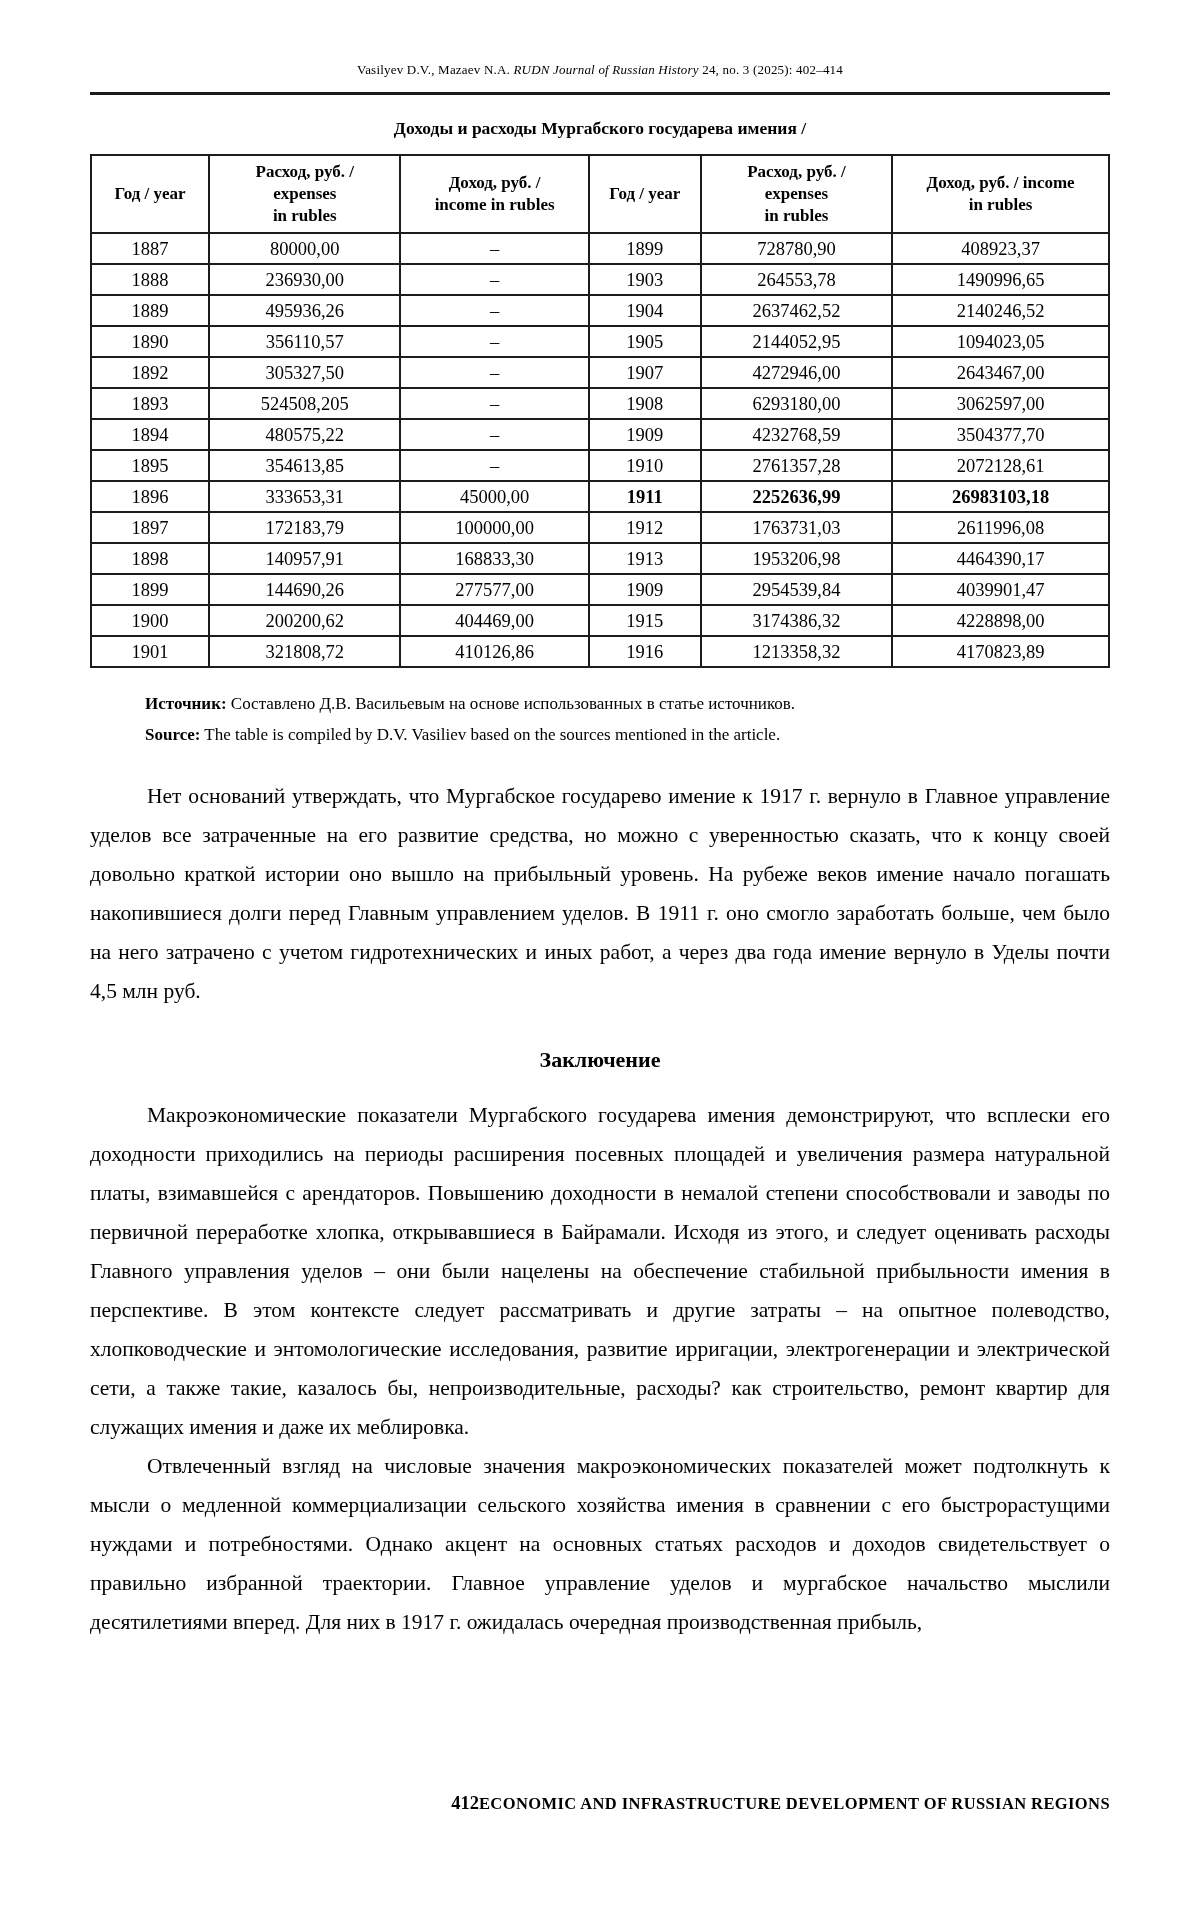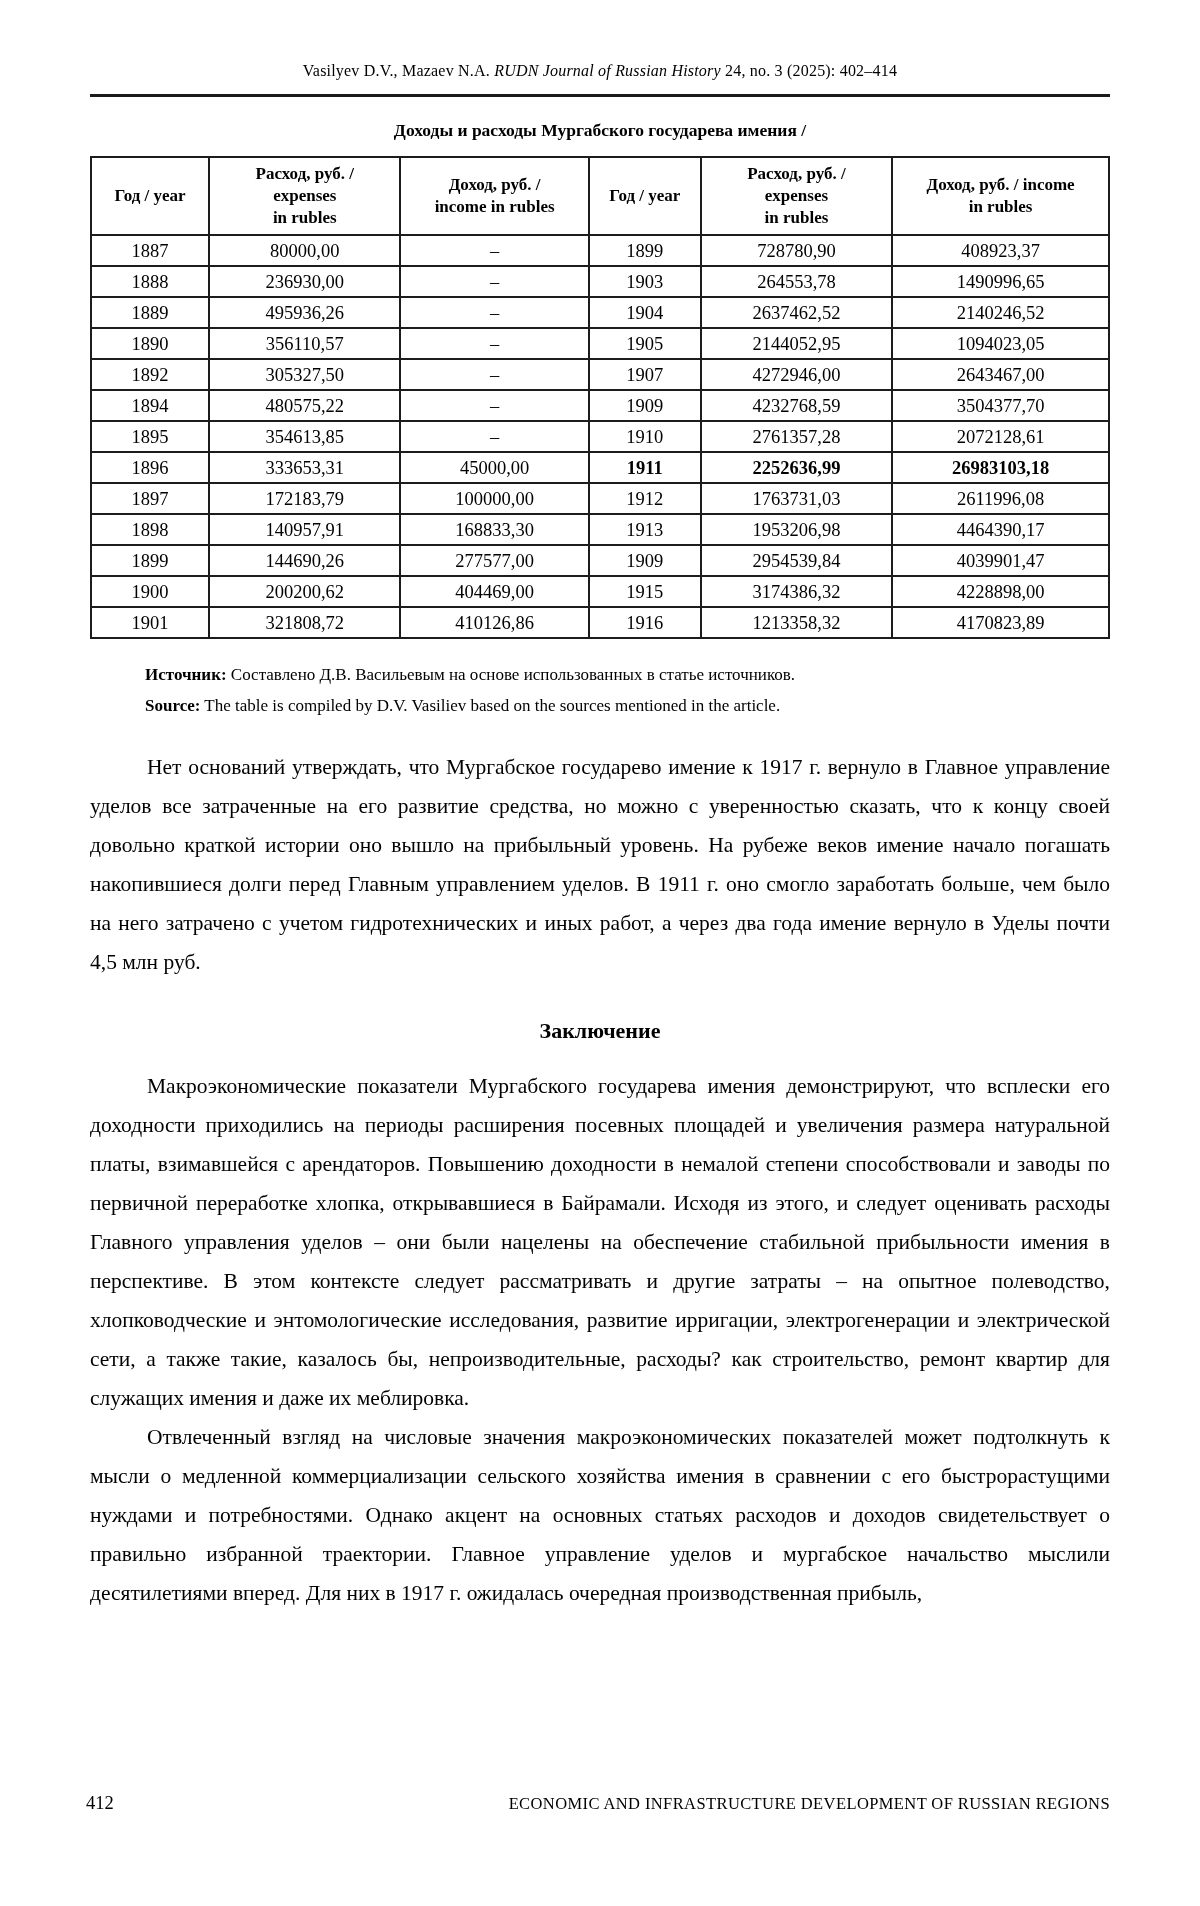--- a/index.html
+++ b/index.html
@@ -10,21 +10,21 @@
     font-family: "Liberation Serif", serif;
     position: relative;
     overflow: hidden;
   }
   .content { width: 1020px; margin: 0 auto; }
 
   
   .running-head {
     padding-top: 62px;
     text-align: center;
-    font-size: 16px;
+    font-size: 13px;
     letter-spacing: 0.2px;
     white-space: nowrap;
   }
   .running-head .journal { font-style: italic; }
   .head-rule {
     margin-top: 14px;
     height: 3px;
     background: #1b1b1b;
   }
 
@@ -92,25 +92,26 @@
     margin: 36px 0 23px 0;
     text-align: center;
     font-weight: bold;
     font-size: 22px;
   }
 
   
   .page-footer {
     position: absolute;
     top: 1793px;
-    left: 86px;
+    left: 76px;
     right: 90px;
     display: flex;
-    justify-content: space-between;
+    justify-content: flex-end;
     align-items: baseline;
+    font-weight: bold;
   }
   .page-footer .pageno { font-size: 18.5px; }
   .page-footer .section {
     font-size: 16.5px;
     letter-spacing: 0.4px;
     text-align: right;
   }
 </style>
 </head>
 <body>
@@ -189,20 +190,28 @@
         </tr>
         <tr>
           <td>1892</td>
           <td>305327,50</td>
           <td>–</td>
           <td>1907</td>
           <td>4272946,00</td>
           <td>2643467,00</td>
         </tr>
         <tr>
+          <td>1893</td>
+          <td>524508,205</td>
+          <td>–</td>
+          <td>1908</td>
+          <td>6293180,00</td>
+          <td>3062597,00</td>
+        </tr>
+        <tr>
           <td>1894</td>
           <td>480575,22</td>
           <td>–</td>
           <td>1909</td>
           <td>4232768,59</td>
           <td>3504377,70</td>
         </tr>
         <tr>
           <td>1895</td>
           <td>354613,85</td>

